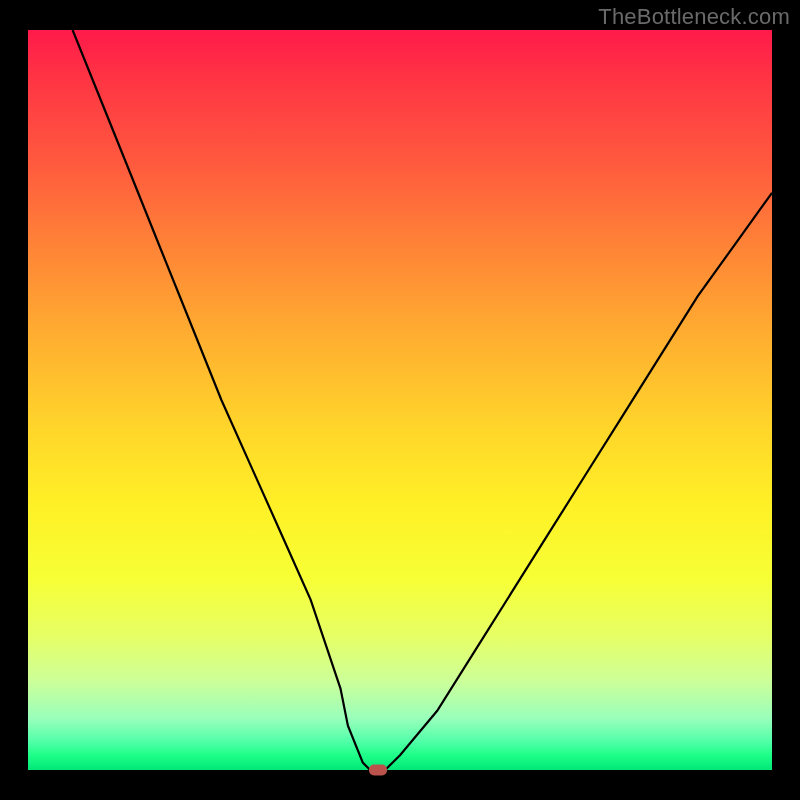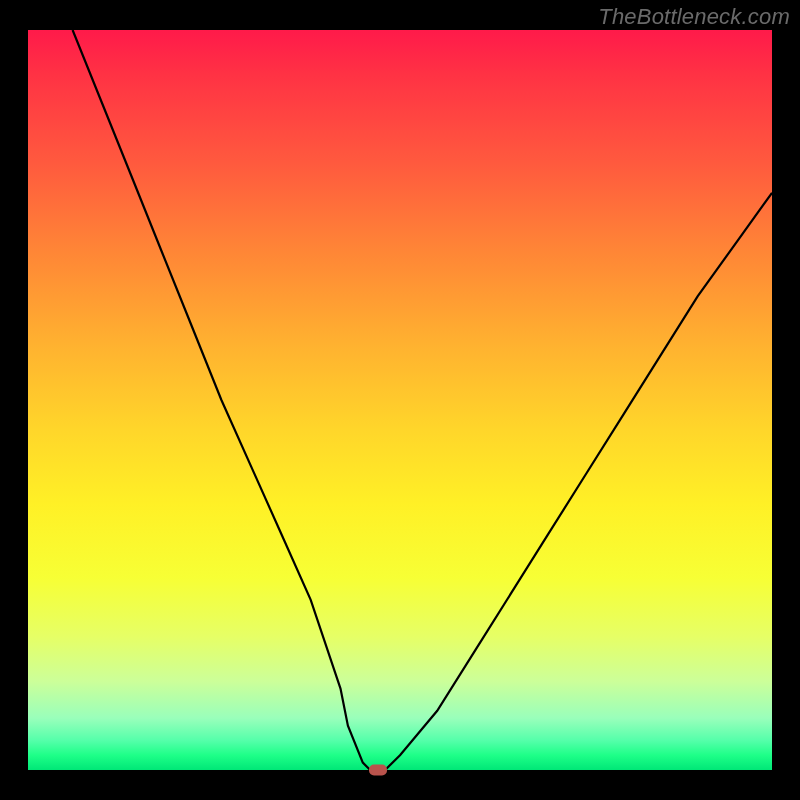--- a/index.html
+++ b/index.html
@@ -9,21 +9,20 @@
     height: 800px;
     overflow: hidden;
     background: #000;
     font-family: Arial, Helvetica, sans-serif;
   }
   .frame {
     position: relative;
     width: 800px;
     height: 800px;
     background: #000;
-    font-style: italic;
   }
   .watermark {
     position: absolute;
     top: 4px;
     right: 10px;
     color: #6a6a6a;
     font-size: 22px;
     font-weight: 500;
     z-index: 10;
     letter-spacing: 0.2px;

